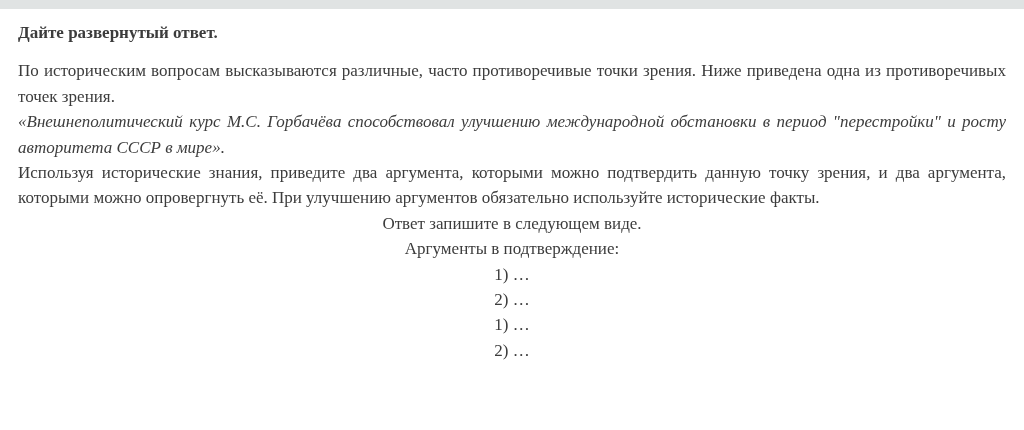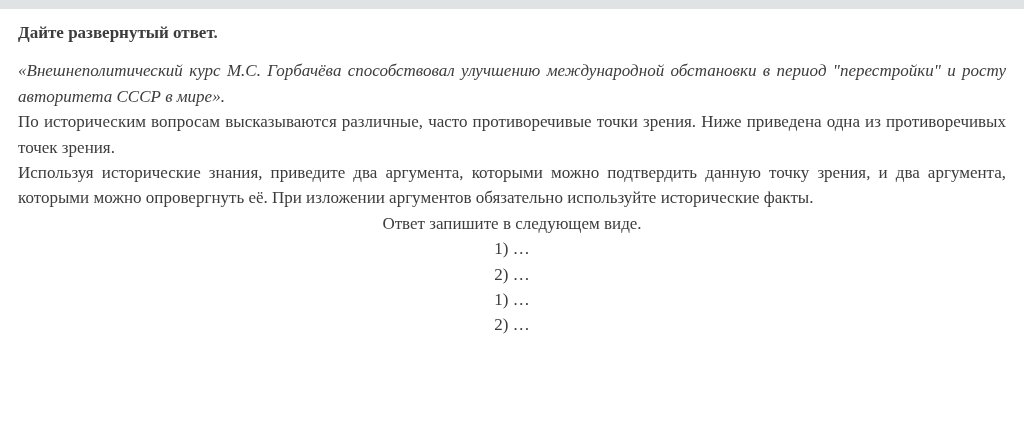--- a/index.html
+++ b/index.html
@@ -38,26 +38,27 @@
   }
 </style>
 </head>
 <body>
 
 <div class="top-bar"></div>
 
 <div class="content">
   <div class="heading">Дайте развернутый ответ.</div>
 
+  <p class="para">По историческим вопросам высказываются различные, часто противоречивые точки зрения. Ниже приведена одна из противоречивых точек зрения.</p>
+
   <p class="para quote">«Внешнеполитический курс М.С. Горбачёва способствовал улучшению международной обстановки в период "перестройки" и росту авторитета СССР в мире».</p>
 
-  <p class="para">По историческим вопросам высказываются различные, часто противоречивые точки зрения. Ниже приведена одна из противоречивых точек зрения.</p>
-
-  <p class="para">Используя исторические знания, приведите два аргумента, которыми можно подтвердить данную точку зрения, и два аргумента, которыми можно опровергнуть её. При изложении аргументов обязательно используйте исторические факты.</p>
+  <p class="para">Используя исторические знания, приведите два аргумента, которыми можно подтвердить данную точку зрения, и два аргумента, которыми можно опровергнуть её. При улучшению аргументов обязательно используйте исторические факты.</p>
 
   <div class="line">Ответ запишите в следующем виде.</div>
 
+  <div class="line">Аргументы в подтверждение:</div>
   <div class="line">1) …</div>
   <div class="line">2) …</div>
 
   <div class="line">1) …</div>
   <div class="line">2) …</div>
 </div>
 
 </body></html>

